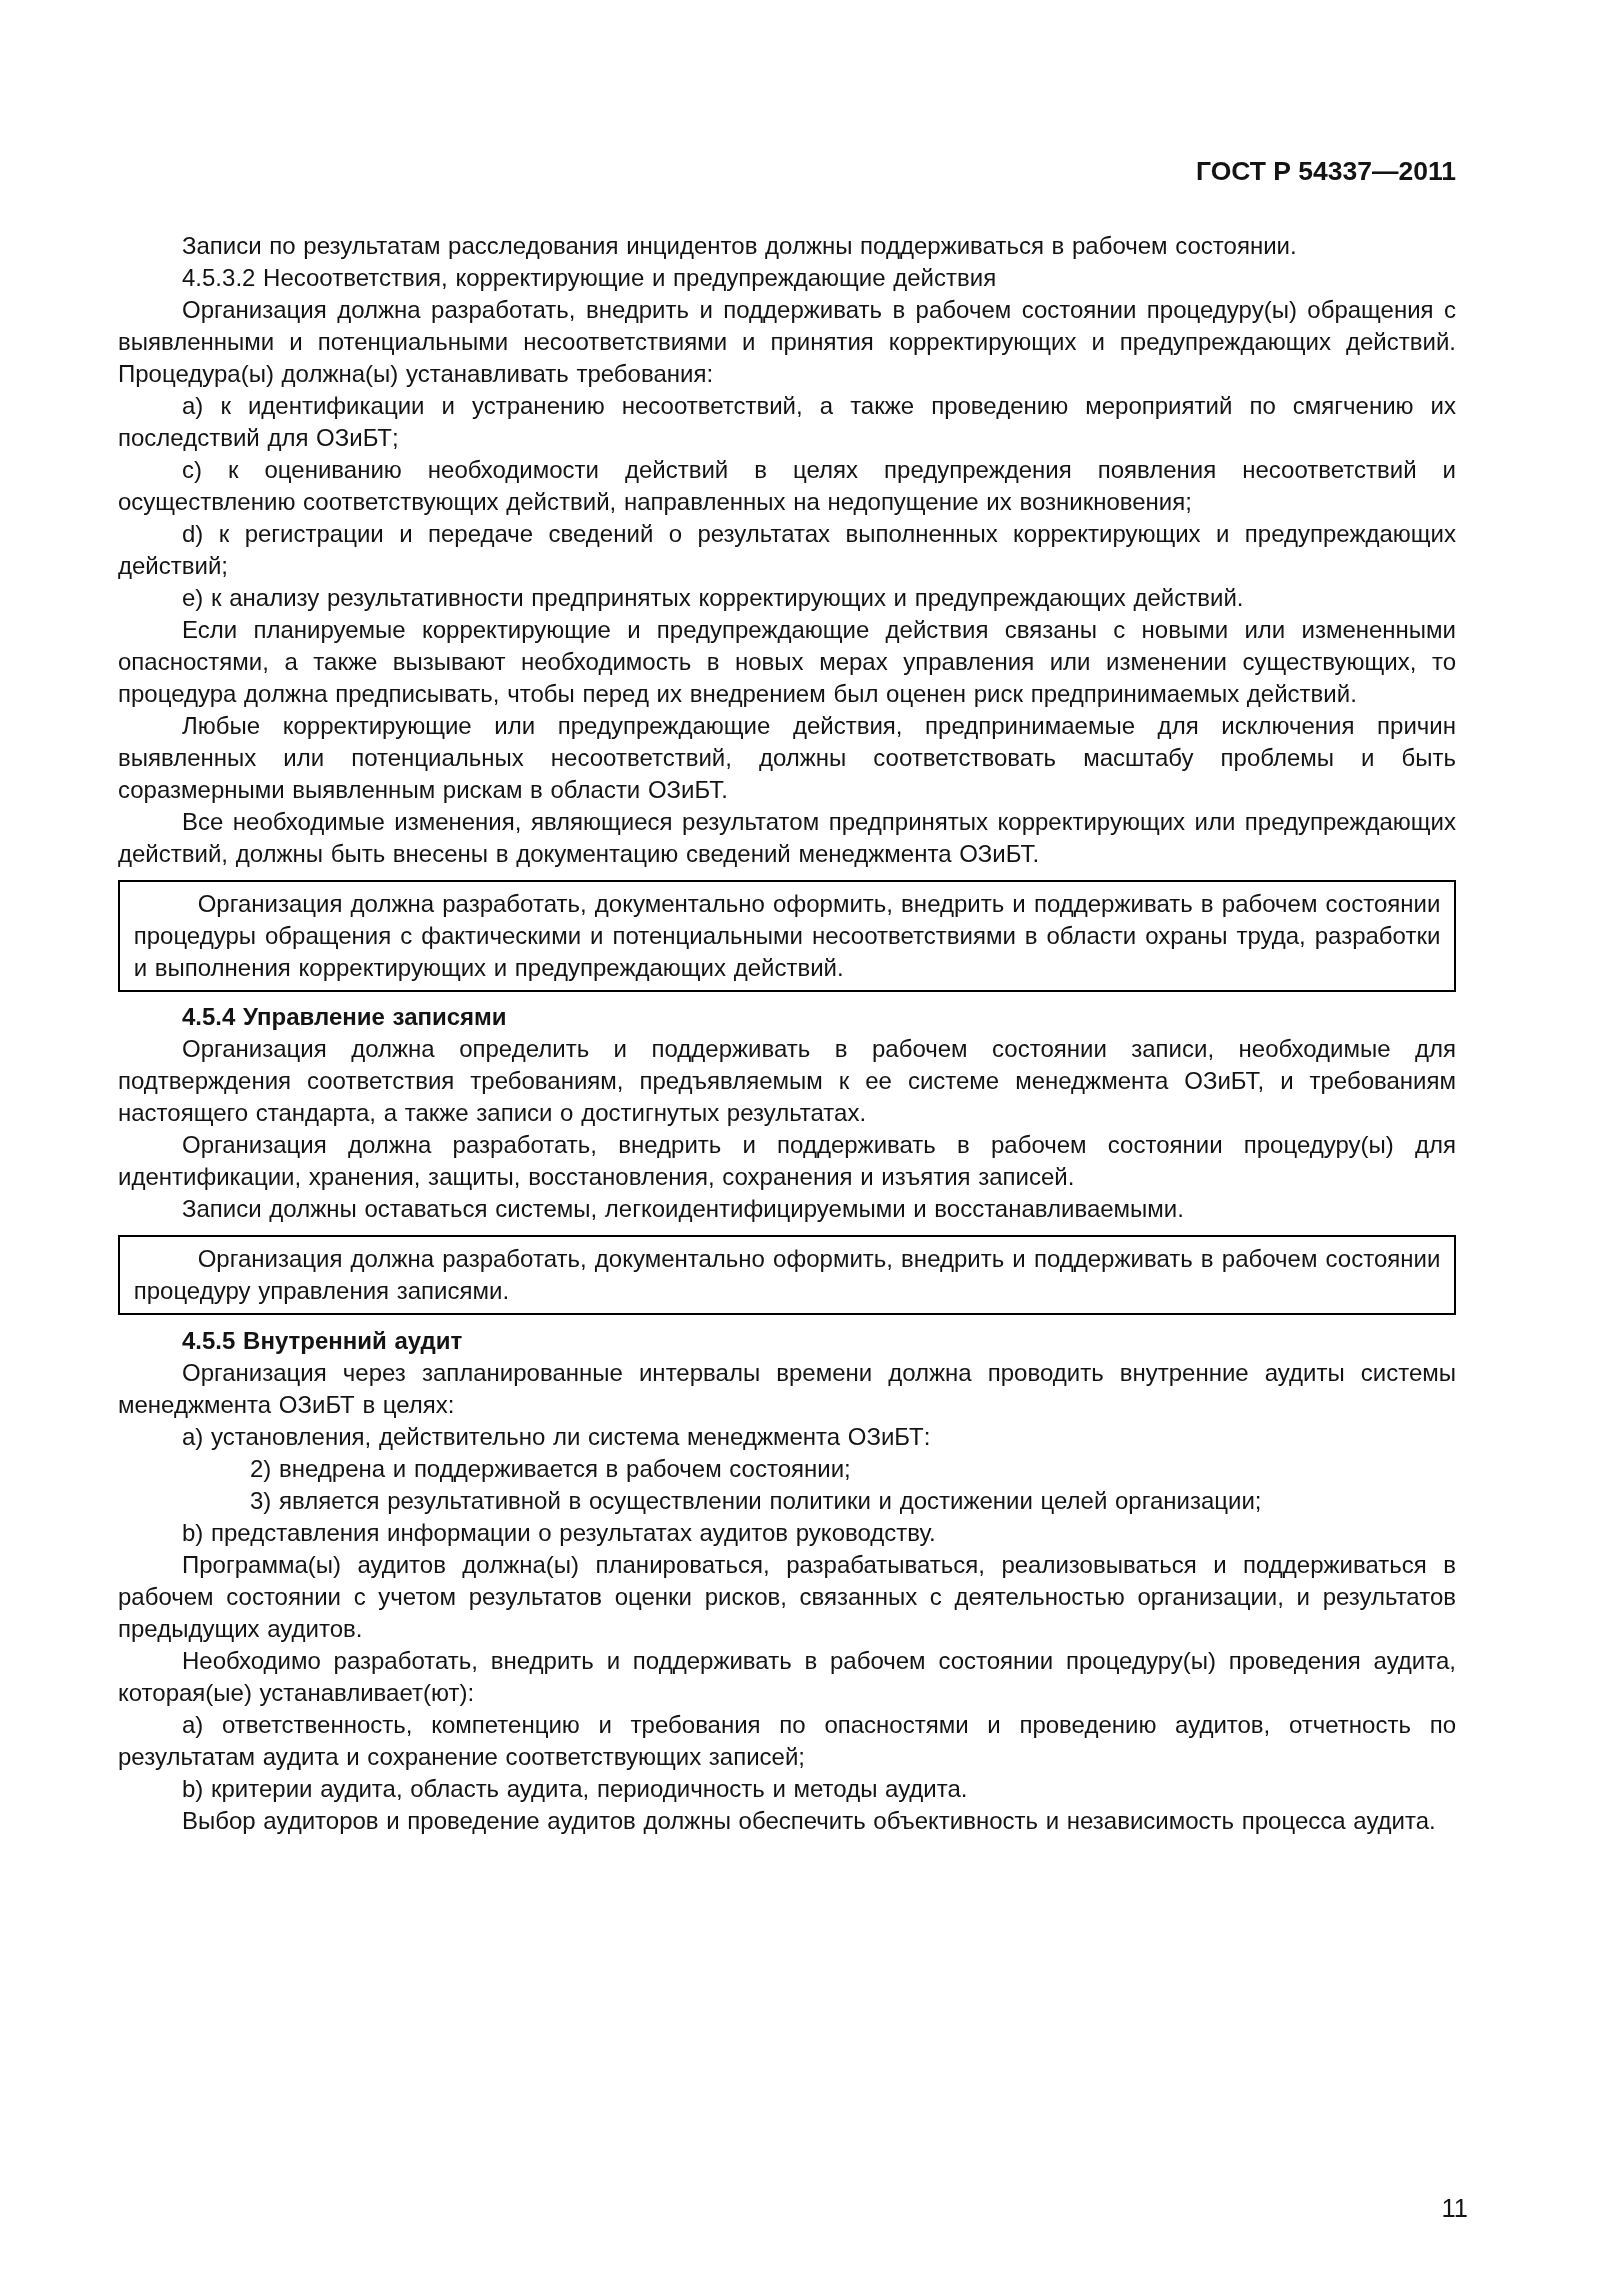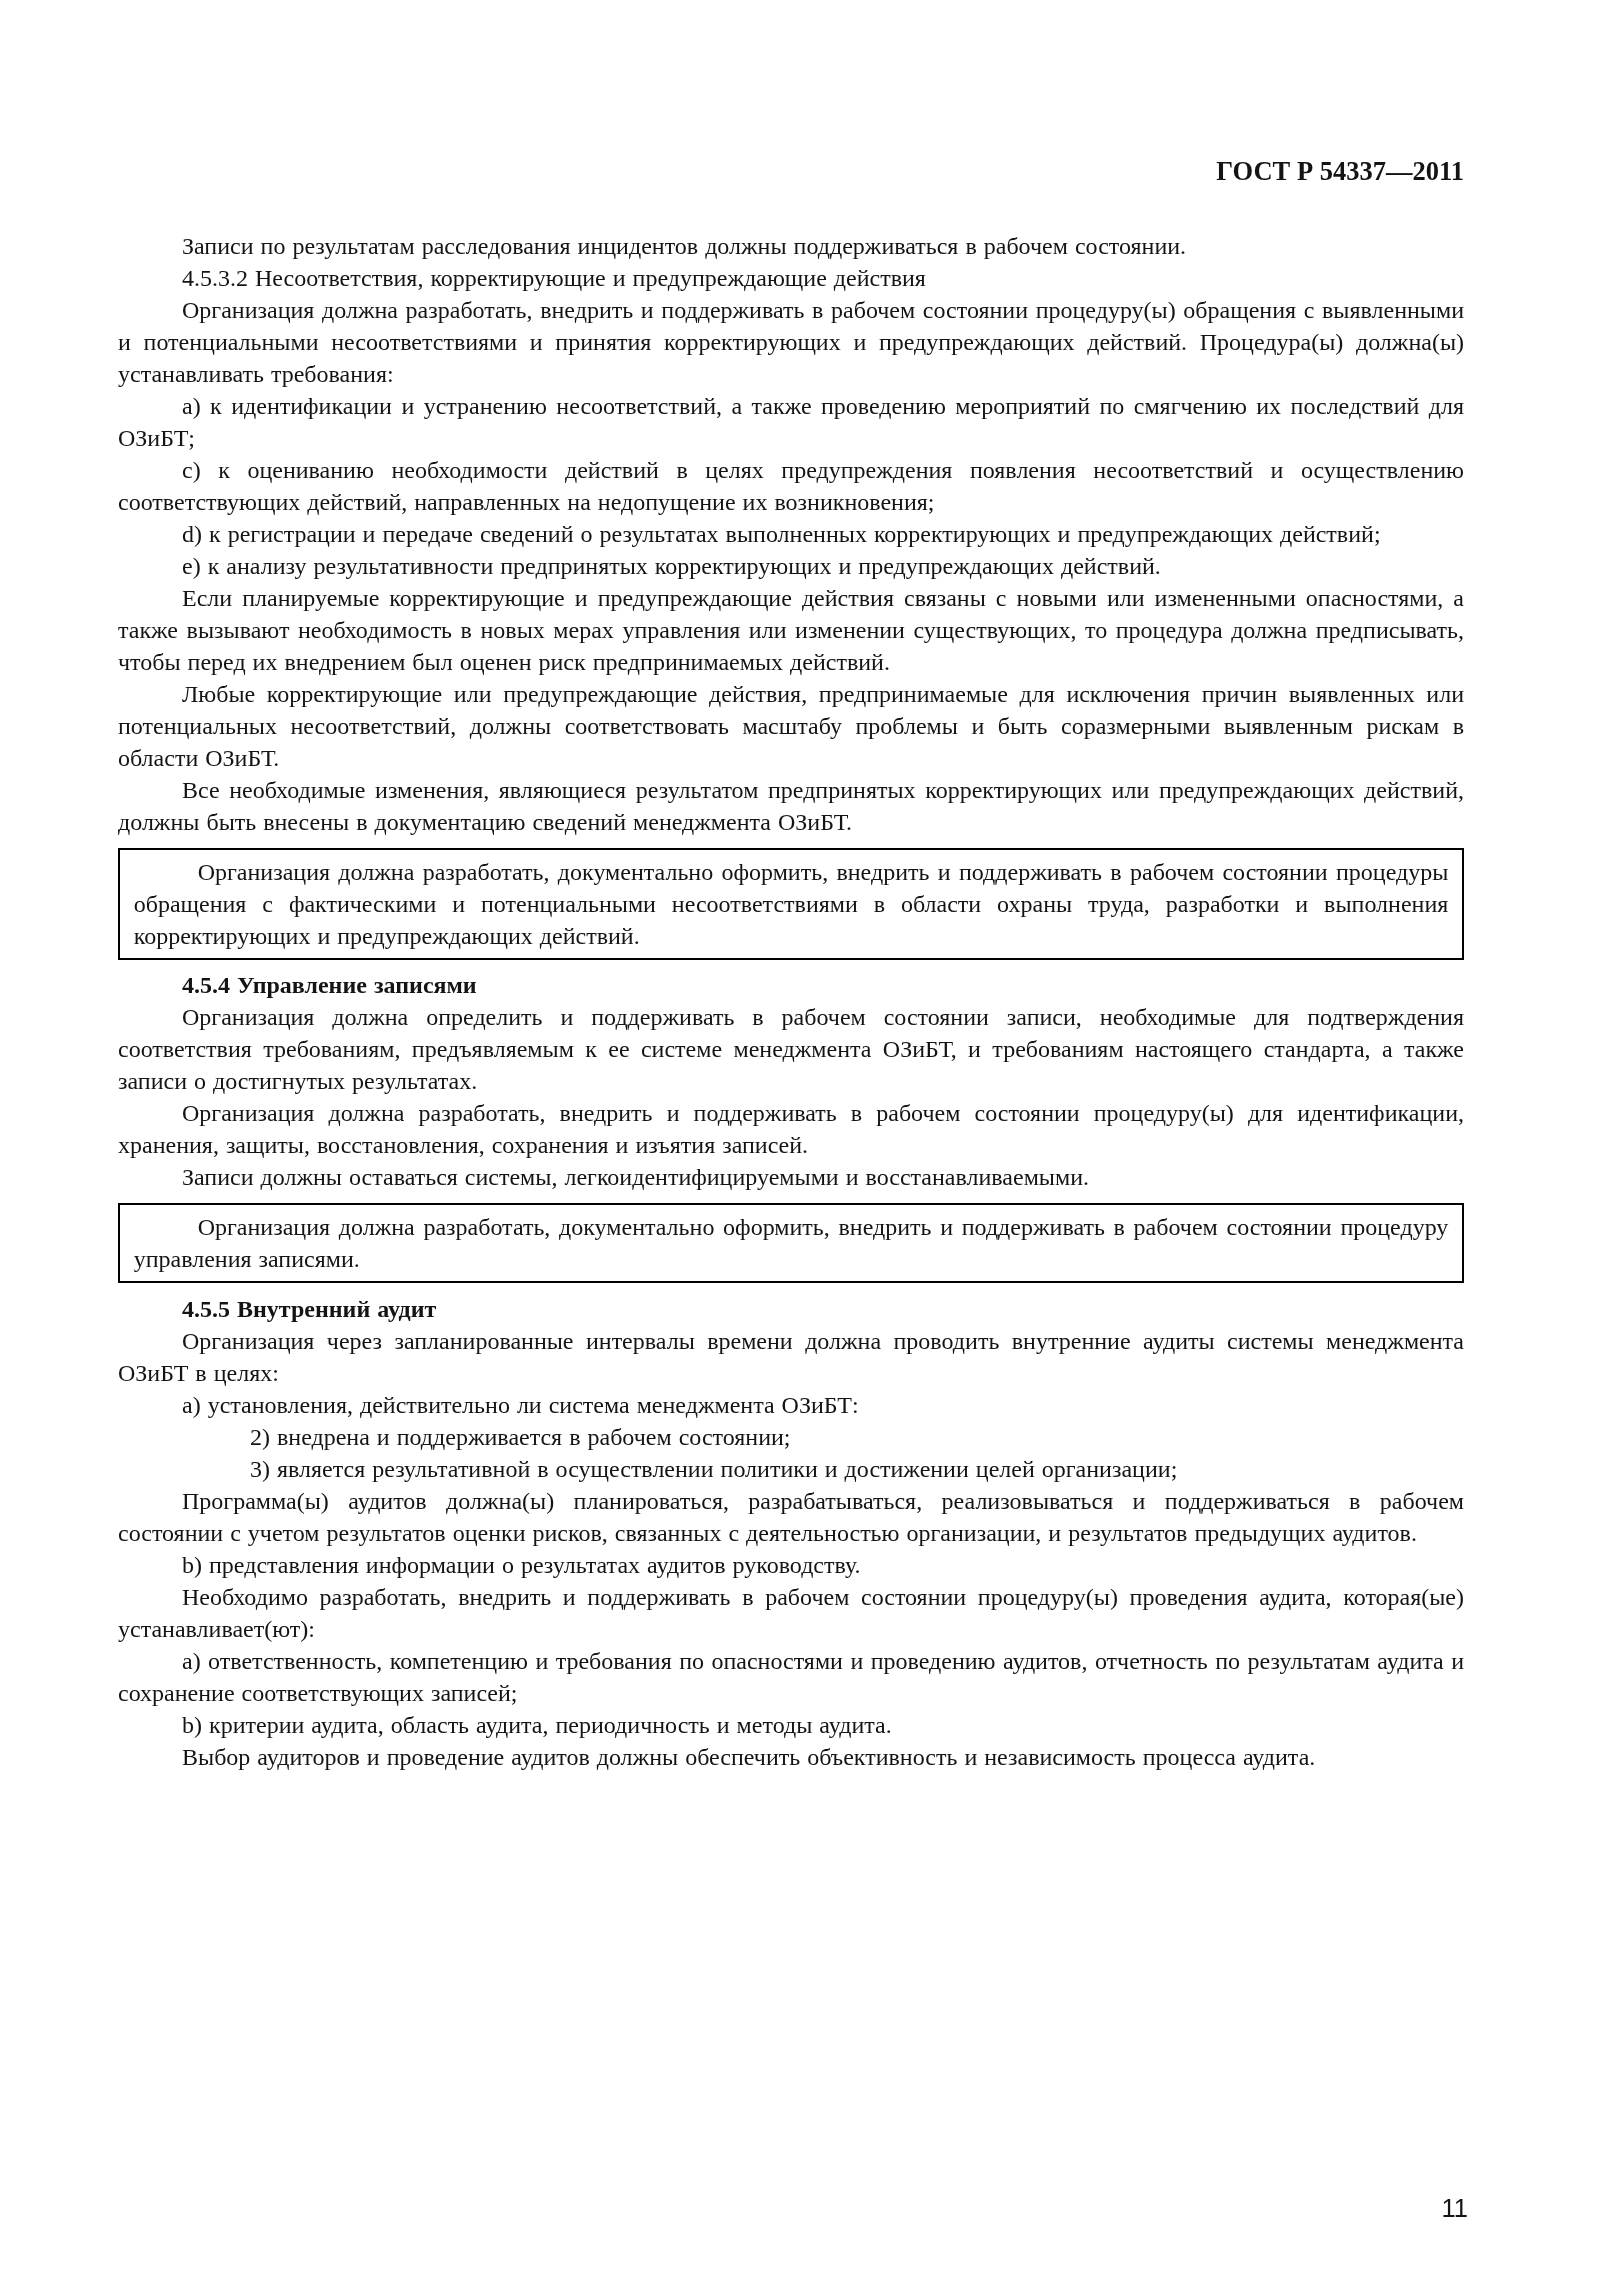--- a/index.html
+++ b/index.html
@@ -13,23 +13,22 @@
     width: 1621px;
     height: 2293px;
     background: #ffffff;
     font-family: "Liberation Sans", sans-serif;
     color: #141414;
     overflow: hidden;
   }
   .content {
     position: absolute;
     left: 118px;
-    right: 157px;
+    right: 165px;
     top: 155px;
-    font-family: Liberation Serif, serif;
   }
   .running-header {
     text-align: right;
     font-weight: bold;
     font-size: 26.5px;
     line-height: 32px;
     margin-bottom: 43px;
   }
   .para {
     margin: 0;
@@ -92,22 +91,22 @@
 
     <div class="req-box">
       <p class="para">Организация должна разработать, документально оформить, внедрить и поддерживать в рабочем состоянии процедуру управления записями.</p>
     </div>
 
     <p class="para heading-bold">4.5.5 Внутренний аудит</p>
     <p class="para">Организация через запланированные интервалы времени должна проводить внутренние аудиты системы менеджмента ОЗиБТ в целях:</p>
     <p class="para">a) установления, действительно ли система менеджмента ОЗиБТ:</p>
     <p class="para sub-item">2) внедрена и поддерживается в рабочем состоянии;</p>
     <p class="para sub-item">3) является результативной в осуществлении политики и достижении целей организации;</p>
+    <p class="para">b) представления информации о результатах аудитов руководству.</p>
     <p class="para">Программа(ы) аудитов должна(ы) планироваться, разрабатываться, реализовываться и поддерживаться в рабочем состоянии с учетом результатов оценки рисков, связанных с деятельностью организации, и результатов предыдущих аудитов.</p>
-    <p class="para">b) представления информации о результатах аудитов руководству.</p>
     <p class="para">Необходимо разработать, внедрить и поддерживать в рабочем состоянии процедуру(ы) проведения аудита, которая(ые) устанавливает(ют):</p>
     <p class="para">a) ответственность, компетенцию и требования по опасностями и проведению аудитов, отчетность по результатам аудита и сохранение соответствующих записей;</p>
     <p class="para">b) критерии аудита, область аудита, периодичность и методы аудита.</p>
     <p class="para">Выбор аудиторов и проведение аудитов должны обеспечить объективность и независимость процесса аудита.</p>
 
   </div>
 
   <div class="page-number">11</div>
 </div>
 

